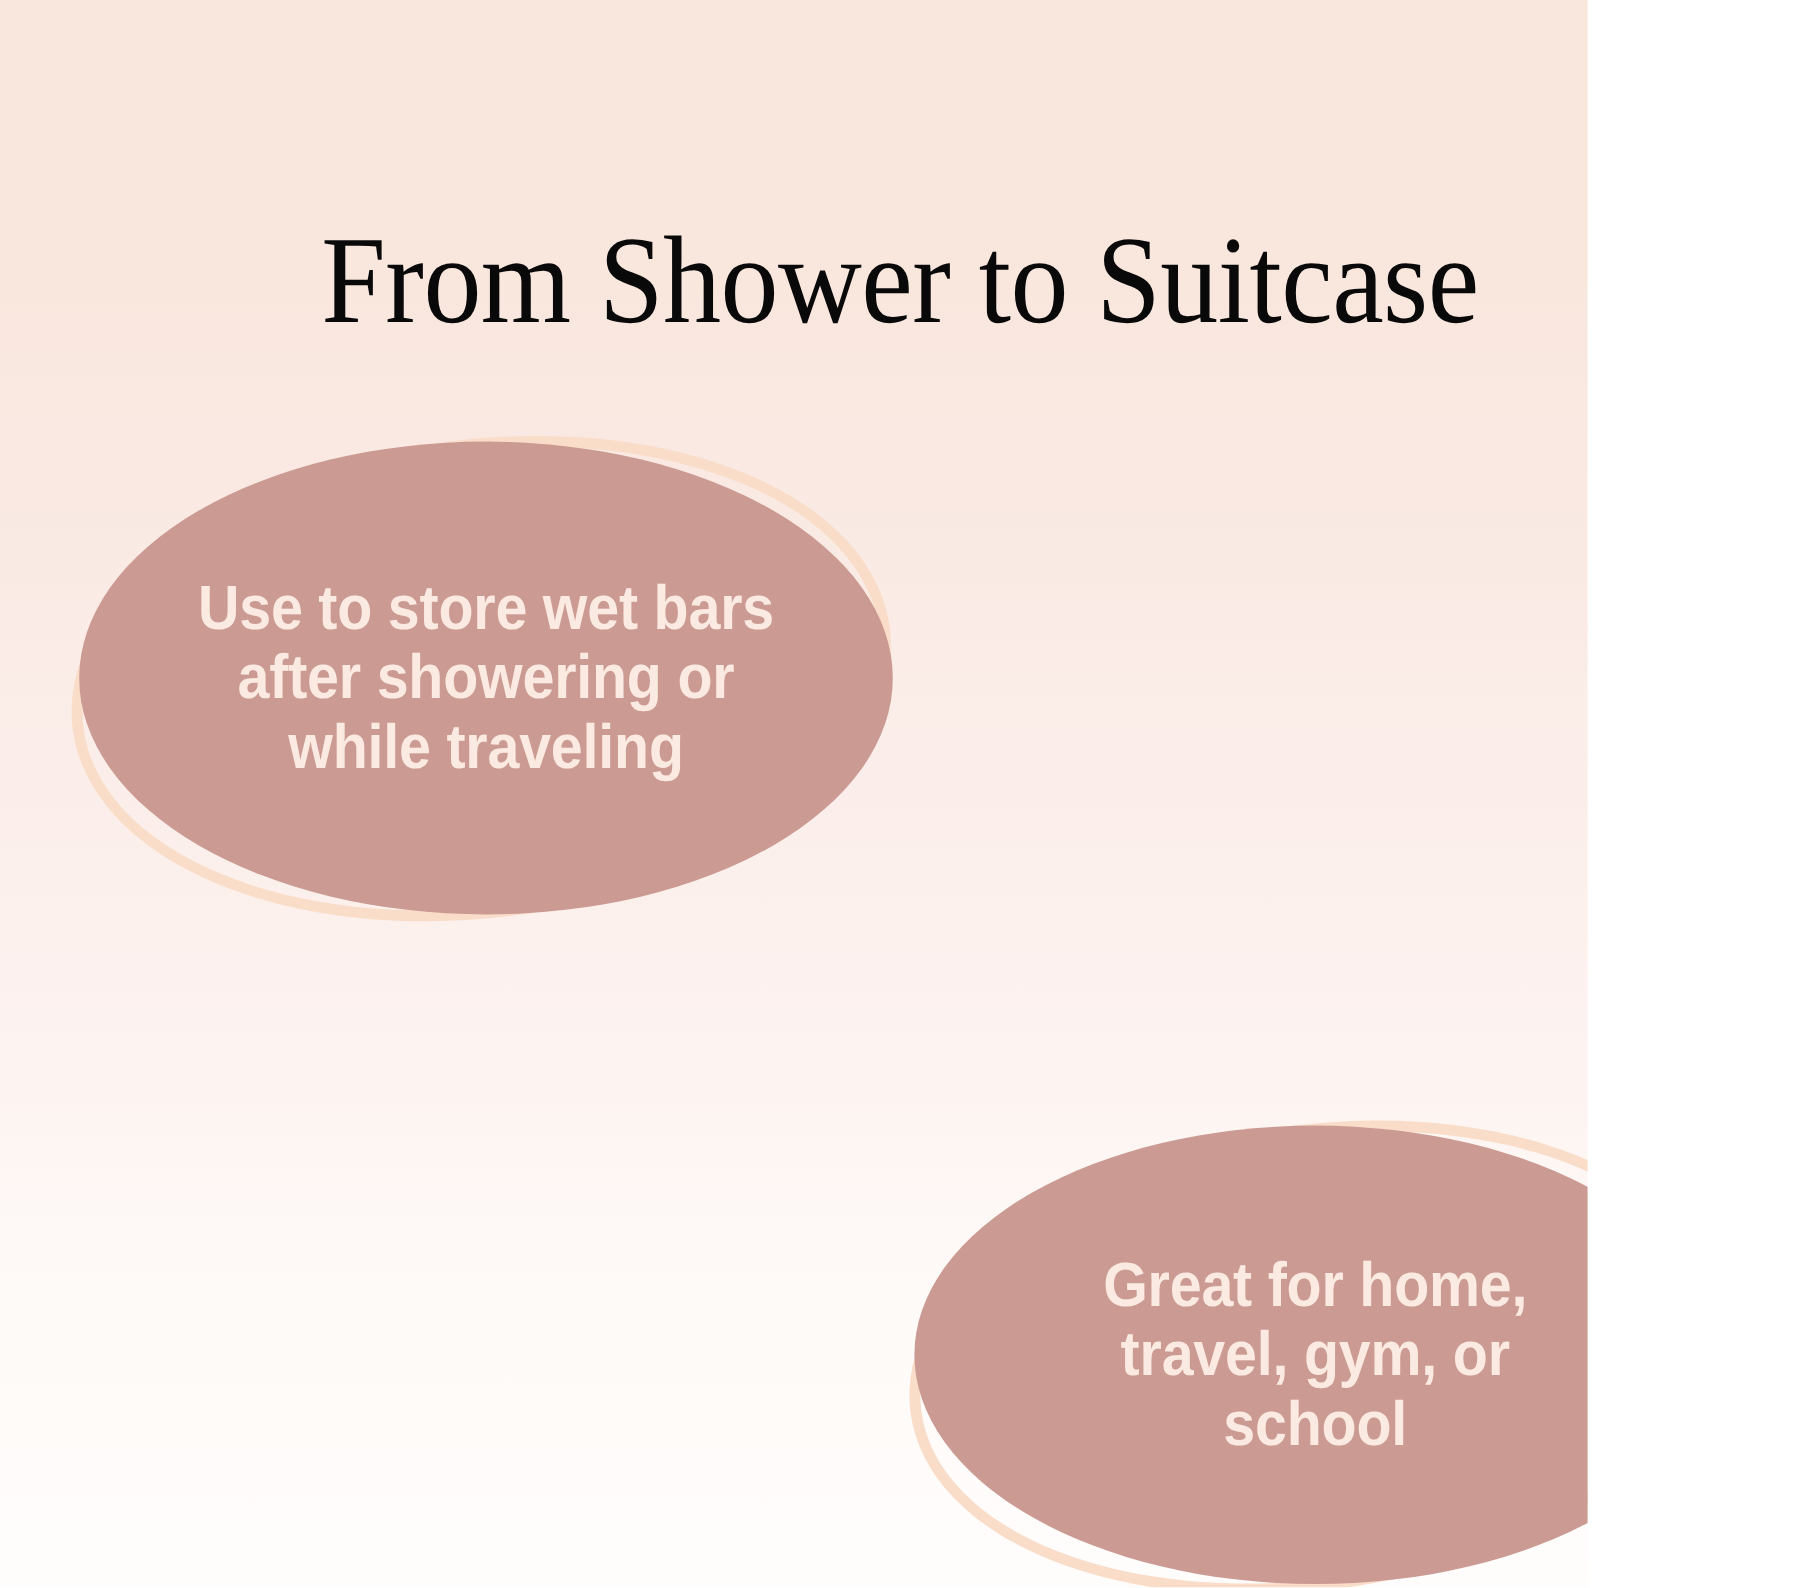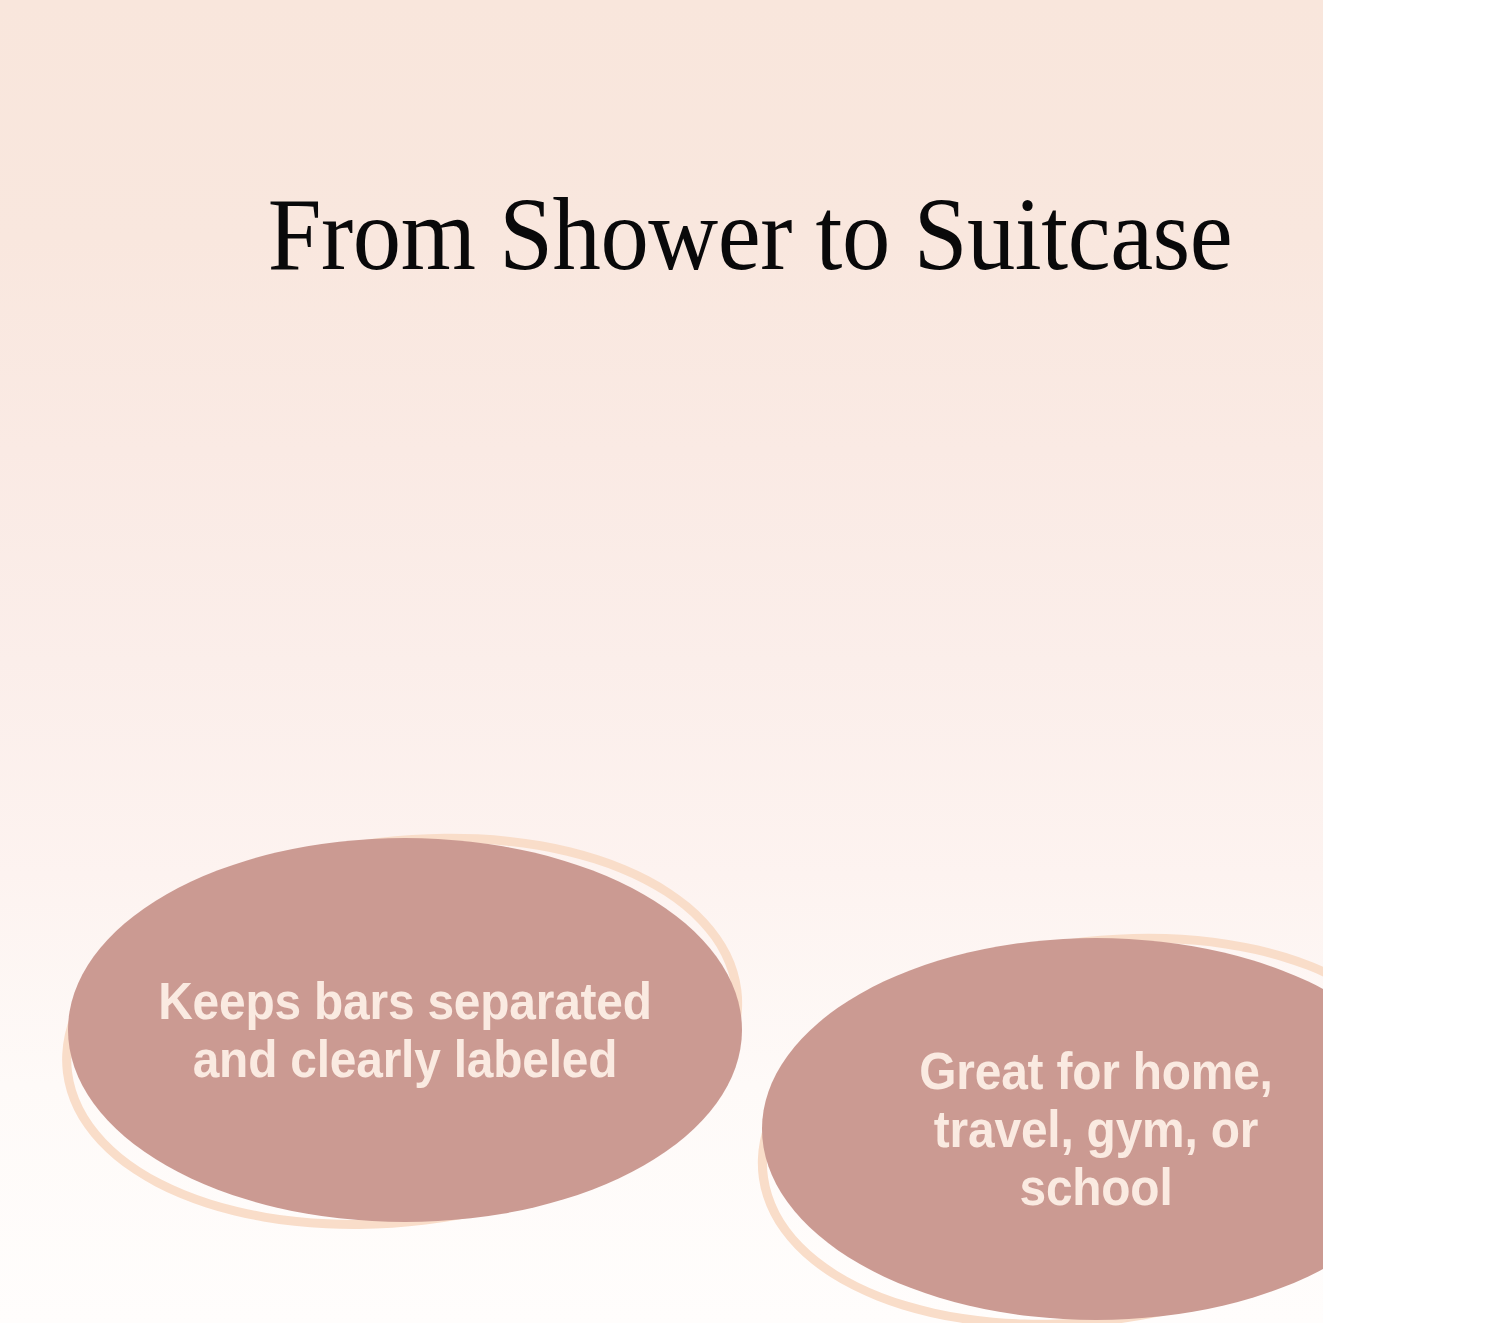--- a/index.html
+++ b/index.html
@@ -106,28 +106,29 @@
   #bubble-4 .ring { transform: rotate(-8deg) translate(-2px, 2px) scale(1.014); }
   #bubble-4 .label { padding: 0 80px; }
 </style>
 </head>
 <body>
 
 <div id="poster">
 
   <div id="title">From Shower to Suitcase</div>
 
+  <div class="bubble" id="bubble-1">
+    <div class="ring"></div>
+    <div class="fill"></div>
+    <div class="label">Use to store wet bars
+after showering or
+while traveling</div>
+  </div>
 
 
-  <div class="bubble" id="bubble-3">
-    <div class="ring"></div>
-    <div class="fill"></div>
-    <div class="label">Keeps bars separated
-and clearly labeled</div>
-  </div>
 
   <div class="bubble" id="bubble-4">
     <div class="ring"></div>
     <div class="fill"></div>
     <div class="label">Great for home,
 travel, gym, or
 school</div>
   </div>
 
 </div>

